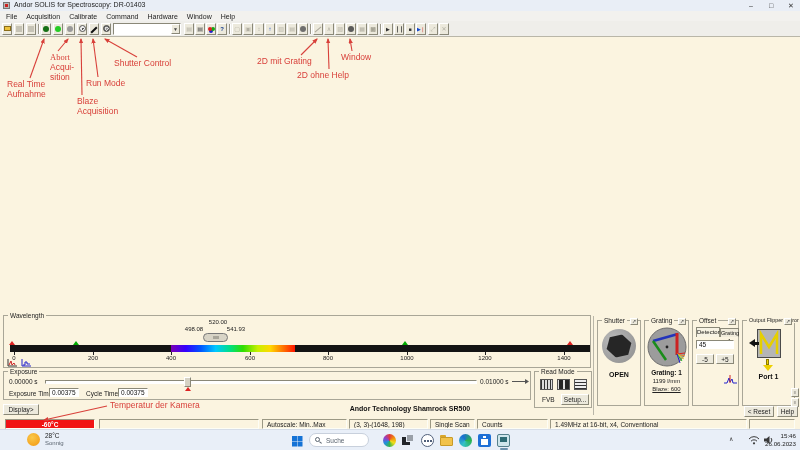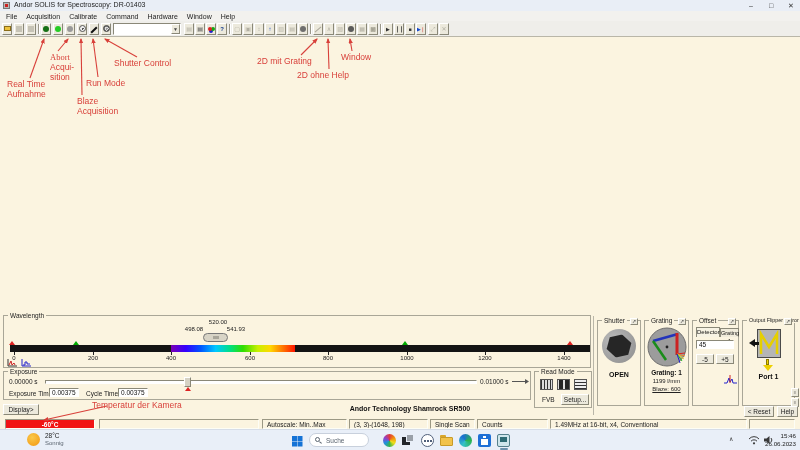--- a/index.html
+++ b/index.html
@@ -160,21 +160,21 @@
   </div>
   <div class="ann" style="left:77px;top:96px;">
     <span style="display:block;">Blaze</span>
     <span style="display:block;">Acquisition</span>
   </div>
   <div class="ann" style="left:86px;top:78px;">Run Mode</div>
   <div class="ann" style="left:114px;top:58px;">Shutter Control</div>
   <div class="ann" style="left:257px;top:56px;">2D mit Grating</div>
   <div class="ann" style="left:297px;top:70px;">2D ohne Help</div>
   <div class="ann" style="left:341px;top:52px;">Window</div>
-  <div class="ann" style="left:92px;top:400px;text-align:right;">Temperatur der Kamera</div>
+  <div class="ann" style="left:110px;top:400px;text-align:right;">Temperatur der Kamera</div>
 
   <svg class="abs" style="left:0;top:0;pointer-events:none;z-index:50;" width="800" height="450">
     <defs>
       <marker id="ah" markerWidth="6" markerHeight="6" refX="4" refY="2" orient="auto">
         <path d="M0,0 L5,2 L0,4 z" fill="#d8403a"></path>
       </marker>
     </defs>
     <g stroke="#d8403a" stroke-width="1.1">
       <line x1="30" y1="78" x2="44" y2="39" marker-end="url(#ah)"></line>
       <line x1="58" y1="51" x2="68" y2="39" marker-end="url(#ah)"></line>

